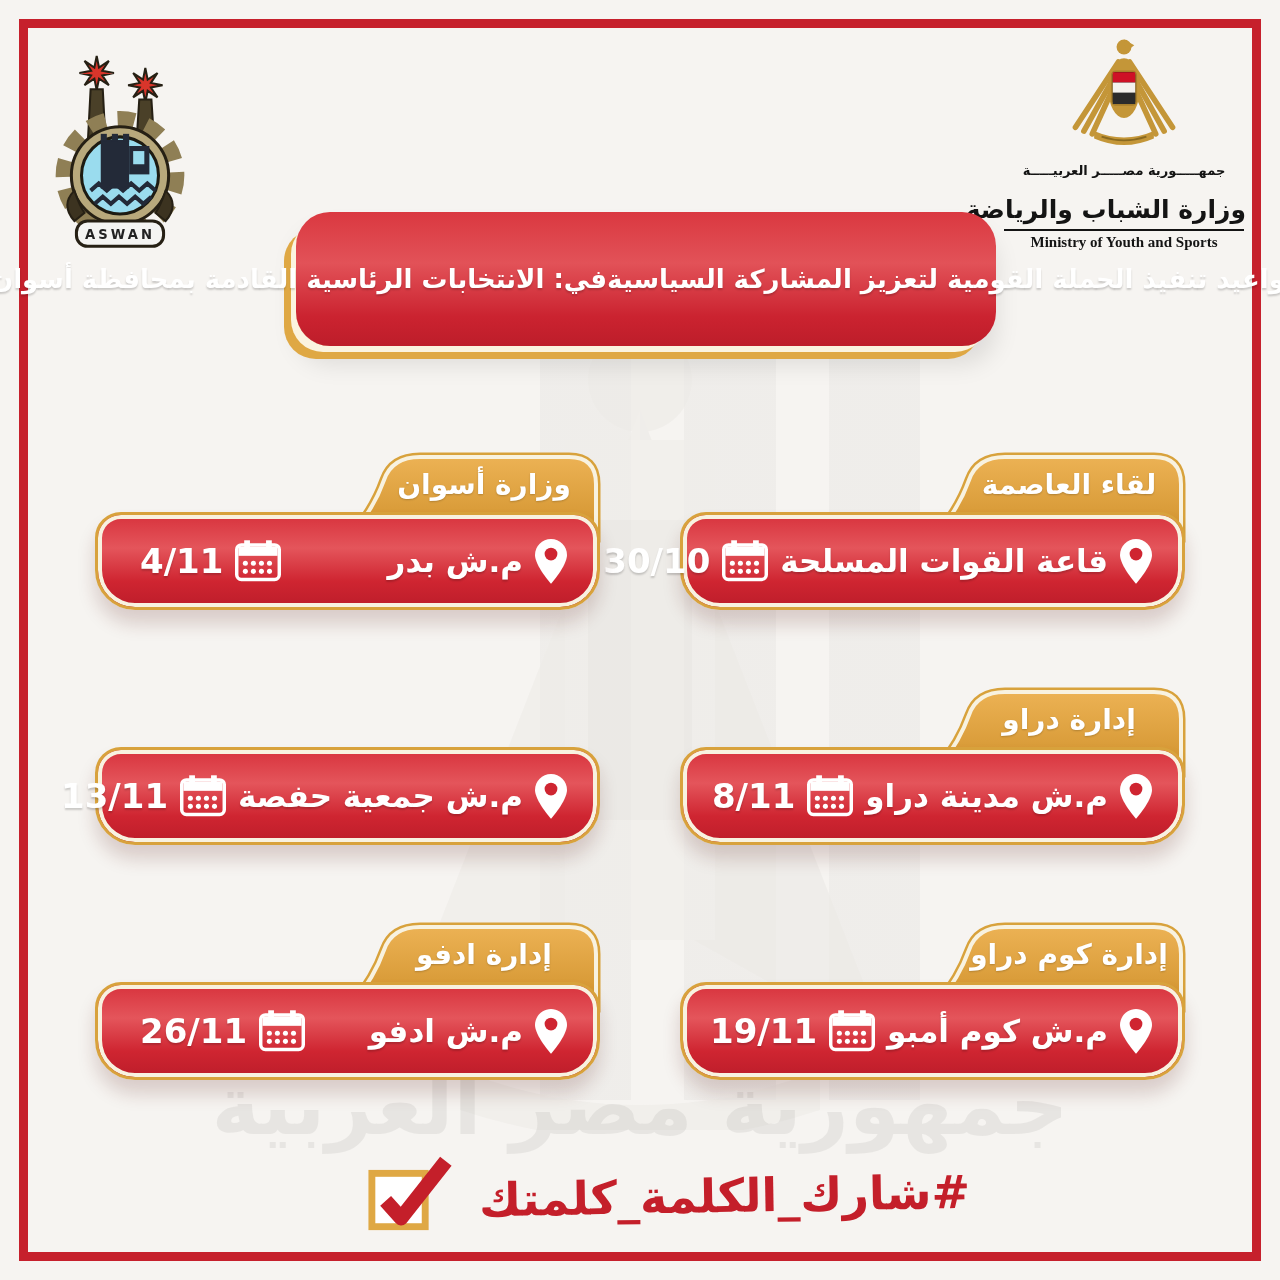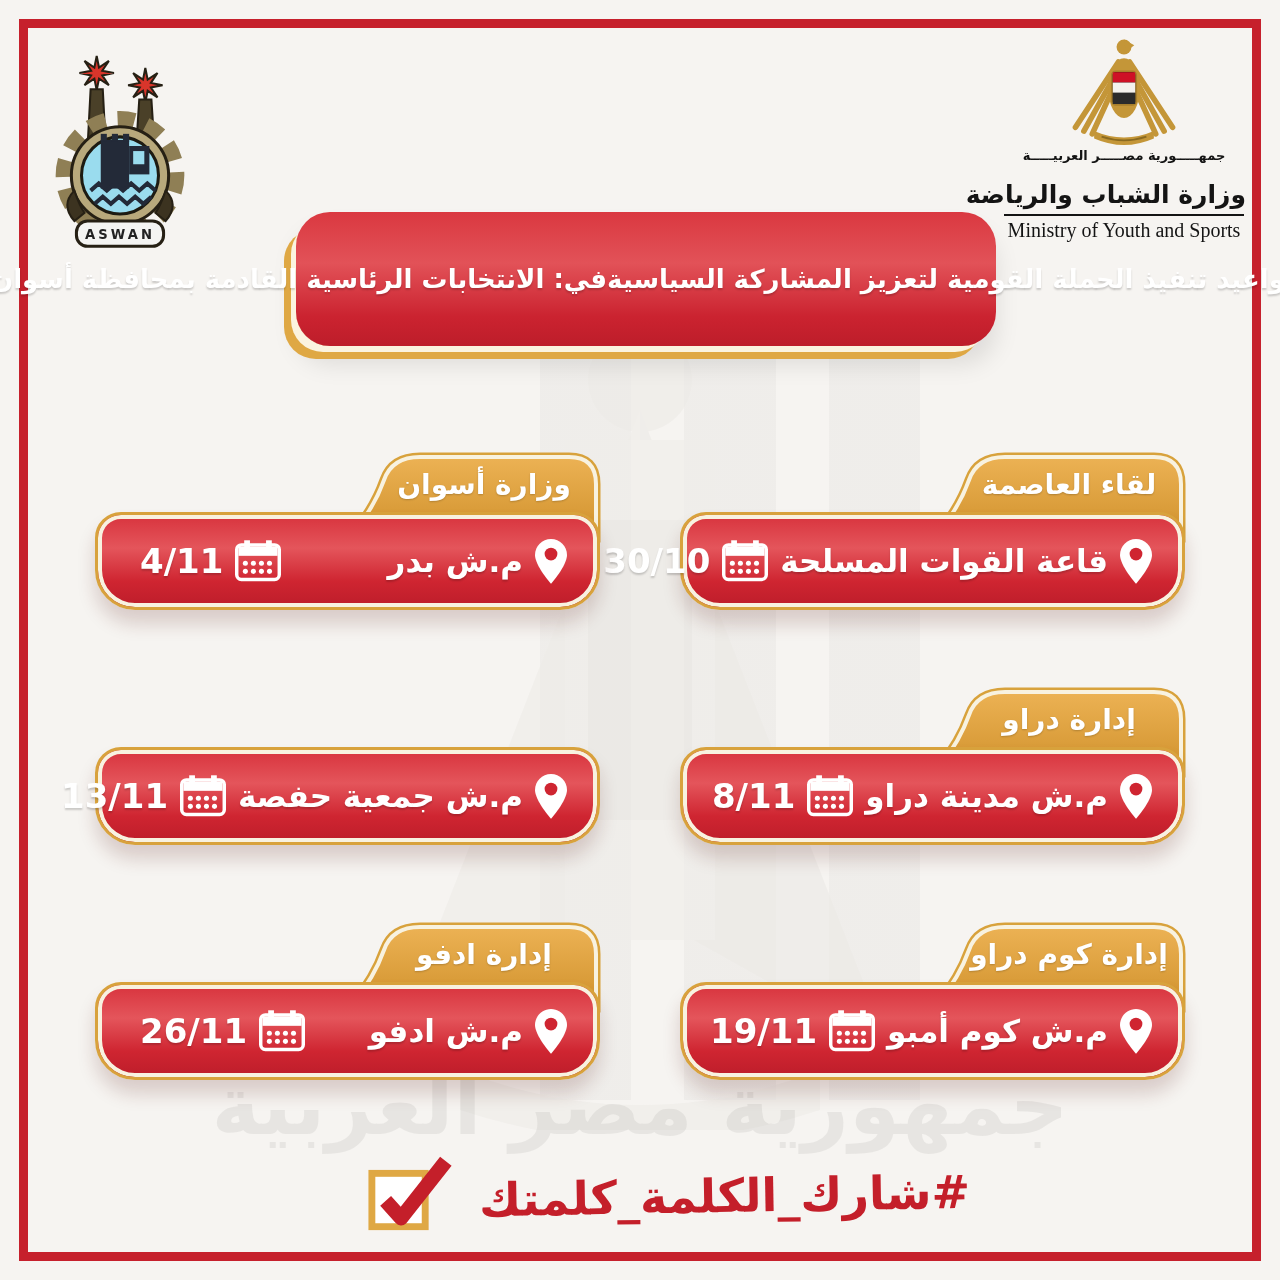--- a/index.html
+++ b/index.html
@@ -11,24 +11,24 @@
   .bg-bands{position:absolute;left:540px;top:330px;width:380px;height:770px;
     background:linear-gradient(90deg,rgba(0,0,0,0.028) 0 24%,transparent 24% 38%,rgba(0,0,0,0.028) 38% 62%,transparent 62% 76%,rgba(0,0,0,0.028) 76% 100%);}
   .watermark{position:absolute;left:310px;top:310px;opacity:.6;}
   .ghost-line{position:absolute;top:1058px;left:0;width:100%;text-align:center;
     font-size:82px;font-weight:bold;color:#6f6e6a;opacity:.10;direction:rtl;letter-spacing:8px;white-space:nowrap;}
   .frame{position:absolute;left:19px;top:19px;right:19px;bottom:19px;border:9px solid #c6202c;pointer-events:none;}
 
   
   .aswan-logo{position:absolute;left:44px;top:38px;}
   .ministry{position:absolute;right:34px;top:34px;width:244px;text-align:center;color:#141414;}
-  .ministry .republic{font-size:13px;font-weight:bold;white-space:nowrap;direction:rtl;margin-top:2px;}
+  .ministry .republic{font-size:13px;font-weight:bold;white-space:nowrap;direction:rtl;margin-top:17px;}
   .ministry .name-ar{font-size:25px;font-weight:bold;white-space:nowrap;direction:rtl;margin-top:17px;}
   .ministry .divider{border-top:2.5px solid #141414;margin:5px 2px 3px 2px;}
-  .ministry .name-en{font-family:"Liberation Serif","DejaVu Serif",serif;font-weight:normal;font-size:20px;white-space:nowrap;}
+  .ministry .name-en{font-family:"Liberation Serif","DejaVu Serif",serif;font-weight:bold;font-size:15px;white-space:nowrap;}
 
   
   .banner{
     position:absolute;left:296px;top:212px;width:700px;height:134px;border-radius:34px;
     background:linear-gradient(180deg,#da3840 0%,#e25258 38%,#cb2330 78%,#bd1d2a 100%);
     box-shadow:-7px 8px 0 -2px #fbf3df, -14px 15px 0 -2px #dfa844, 0 18px 24px rgba(0,0,0,.10);
     display:flex;align-items:center;justify-content:center;
     color:#fff;direction:rtl;text-align:center;
   }
   .banner .t-line{font-size:26px;font-weight:bold;line-height:1.85;white-space:nowrap;text-shadow:0 2px 2px rgba(0,0,0,.18);}

